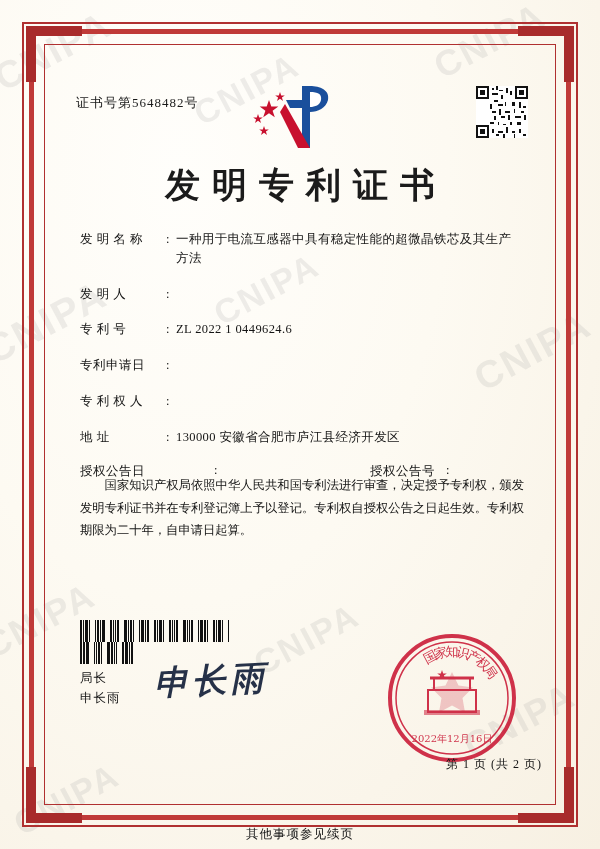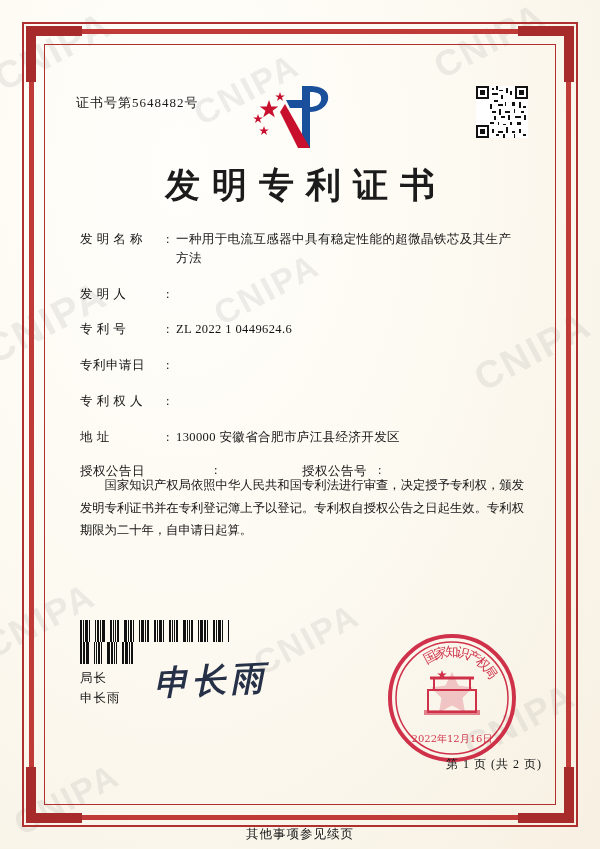--- a/index.html
+++ b/index.html
@@ -94,21 +94,21 @@
   .label{
     width:86px;flex:0 0 86px;
     letter-spacing:0.5px;
     white-space:nowrap;
   }
   .colon{width:10px;flex:0 0 10px;}
   .value{flex:1;letter-spacing:0.4px;}
   .row-2col{display:flex;align-items:flex-start;margin-bottom:17px;}
   .half{display:flex;flex:1;gap:48px;}
   .half .label{width:86px;flex:0 0 86px;}
-  .half2{display:flex;flex:1;}
+  .half2{display:flex;flex:1;justify-content:center;}
   .half2 .label{width:76px;flex:0 0 76px;}
 
   .para{
     position:absolute;left:22px;right:18px;top:416px;
     font-size:12.3px;line-height:1.85;color:#141414;
     text-align:justify;
   }
   .para p{margin:0 0 6px 0;text-indent:2em;}
 
   .barcode{

